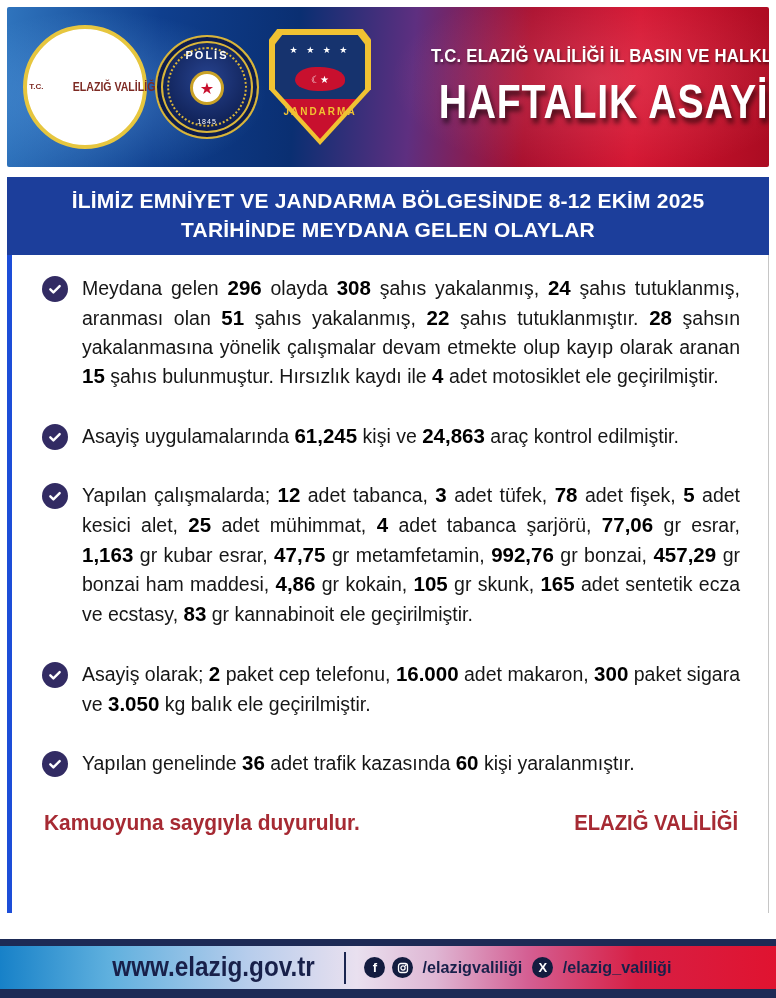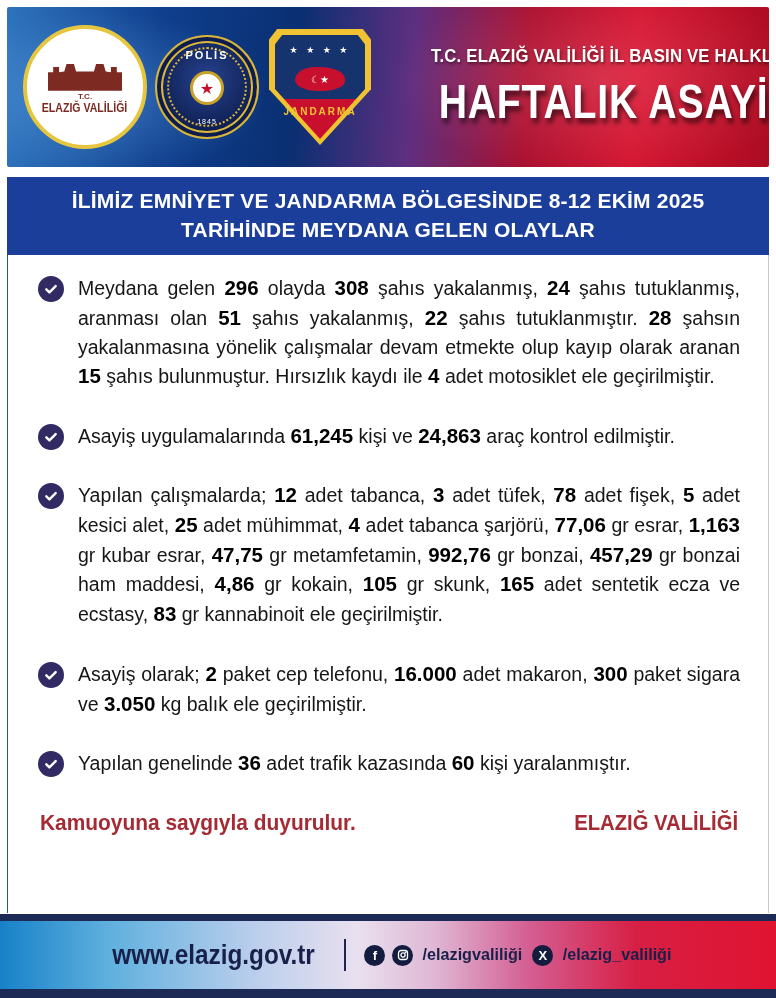--- a/index.html
+++ b/index.html
@@ -16,21 +16,21 @@
     content:"";position:absolute;inset:0;
     background:
       radial-gradient(ellipse 240px 120px at 12% 55%, rgba(120,190,255,.35), transparent 70%),
       radial-gradient(ellipse 300px 140px at 78% 45%, rgba(255,120,140,.30), transparent 70%);
     pointer-events:none;
   }
   .logos{position:relative;display:flex;align-items:center;padding-left:16px;z-index:1;}
 
   
   .logo-valilik{width:116px;height:116px;border-radius:50%;background:#fff;border:4px solid #e6c63f;
-    display:flex;flex-direction:column;align-items:center;justify-content:center;flex:none;}
+    display:flex;align-items:center;justify-content:center;flex:none;gap:23px;}
   .castle{width:74px;height:32px;background:#7d2a23;margin-bottom:2px;
     clip-path:polygon(0% 100%,0% 42%,7% 42%,7% 26%,15% 26%,15% 42%,22% 40%,25% 16%,35% 16%,38% 40%,62% 40%,65% 16%,75% 16%,78% 40%,85% 42%,85% 26%,93% 26%,93% 42%,100% 42%,100% 100%);}
   .tc-label{font-size:8px;font-weight:bold;color:#7d2a23;line-height:1;}
   .valilik-name{font-size:12px;font-weight:bold;color:#7d2a23;white-space:nowrap;transform:scaleX(.88);line-height:1.2;}
 
   
   .logo-polis{width:100px;height:100px;border-radius:50%;flex:none;margin-left:8px;position:relative;
     background:radial-gradient(circle at 50% 42%,#27438f,#0c1c4e 72%);
     border:2px solid #d9b53a;box-shadow:inset 0 0 0 4px #0c1c4e, inset 0 0 0 6px #d9b53a;}
   .polis-ring{position:absolute;inset:10px;border-radius:50%;border:2px dotted #d9b53a;}
@@ -55,40 +55,40 @@
   .dept-line{display:inline-block;font-size:18px;font-weight:bold;white-space:nowrap;transform:scaleX(.93);
     text-shadow:1px 2px 3px rgba(0,0,0,.5);letter-spacing:.2px;}
   .main-title{display:inline-block;font-size:49px;font-weight:bold;white-space:nowrap;transform:scaleX(.80);
     letter-spacing:1px;margin-top:6px;text-shadow:3px 5px 6px rgba(0,0,0,.6);}
 
   
   .banner{margin:10px 7px 0 7px;background:var(--banner-blue,#1c3e9b);color:#fff;text-align:center;
     padding:10px 6px 11px 6px;font-weight:bold;font-size:21px;line-height:1.36;letter-spacing:.2px;}
 
   
-  .content{margin:0 7px;border-left:1px solid #1d4ed8;border-right:1px solid #c6c6c6;
+  .content{margin:0 7px;border-left:5px solid #1d4ed8;border-right:1px solid #c6c6c6;
     padding:18px 28px 0 30px;min-height:640px;}
   .bullets{list-style:none;margin:0;padding:0;}
   .bullets li{display:flex;gap:14px;margin-bottom:30px;}
   .check{flex:none;width:26px;height:26px;border-radius:50%;background:var(--check-navy,#322b63);
     display:flex;align-items:center;justify-content:center;margin-top:3px;}
   .check svg{width:16px;height:16px;}
   .bullet-text{font-size:19.5px;line-height:1.45;color:#161616;text-align:justify;}
   .bullet-text b{font-weight:bold;color:#000;font-size:20.5px;}
 
   .closing{display:flex;justify-content:space-between;align-items:baseline;
     padding:2px 2px 16px 2px;color:var(--closing-red,#a62a33);}
   .closing-left{font-size:22px;font-weight:bold;transform:scaleX(.95);transform-origin:left;}
   .closing-right{font-size:22px;font-weight:bold;transform:scaleX(.92);transform-origin:right;}
 
   
   .footer{position:absolute;left:0;right:0;bottom:0;}
   .strip{height:7px;background:var(--footer-navy,#1d2a55);}
   .strip.bottom{height:9px;}
-  .footer-grad{height:68px;display:flex;align-items:center;justify-content:center;gap:18px;color:#18204a;
+  .footer-grad{height:43px;display:flex;align-items:center;justify-content:center;gap:18px;color:#18204a;
     background:linear-gradient(90deg,#1781c8 0%,#5fb0de 14%,#b7cdec 32%,#e9e0ef 46%,#dfb7d4 56%,#d45f93 68%,#d71f44 82%,#e01330 100%);}
   .website{font-size:27px;font-weight:bold;transform:scaleX(.9);white-space:nowrap;}
   .vsep{width:2px;height:32px;background:#1b2550;}
   .socials{display:flex;align-items:center;gap:7px;font-size:17px;font-weight:bold;}
   .s-icon{width:21px;height:21px;border-radius:50%;background:#131c3f;color:#fff;display:flex;
     align-items:center;justify-content:center;font-size:13px;font-weight:bold;flex:none;}
   .s-icon svg{width:12px;height:12px;}
   .handle{white-space:nowrap;transform:scaleX(.95);}
 </style>
 </head>

